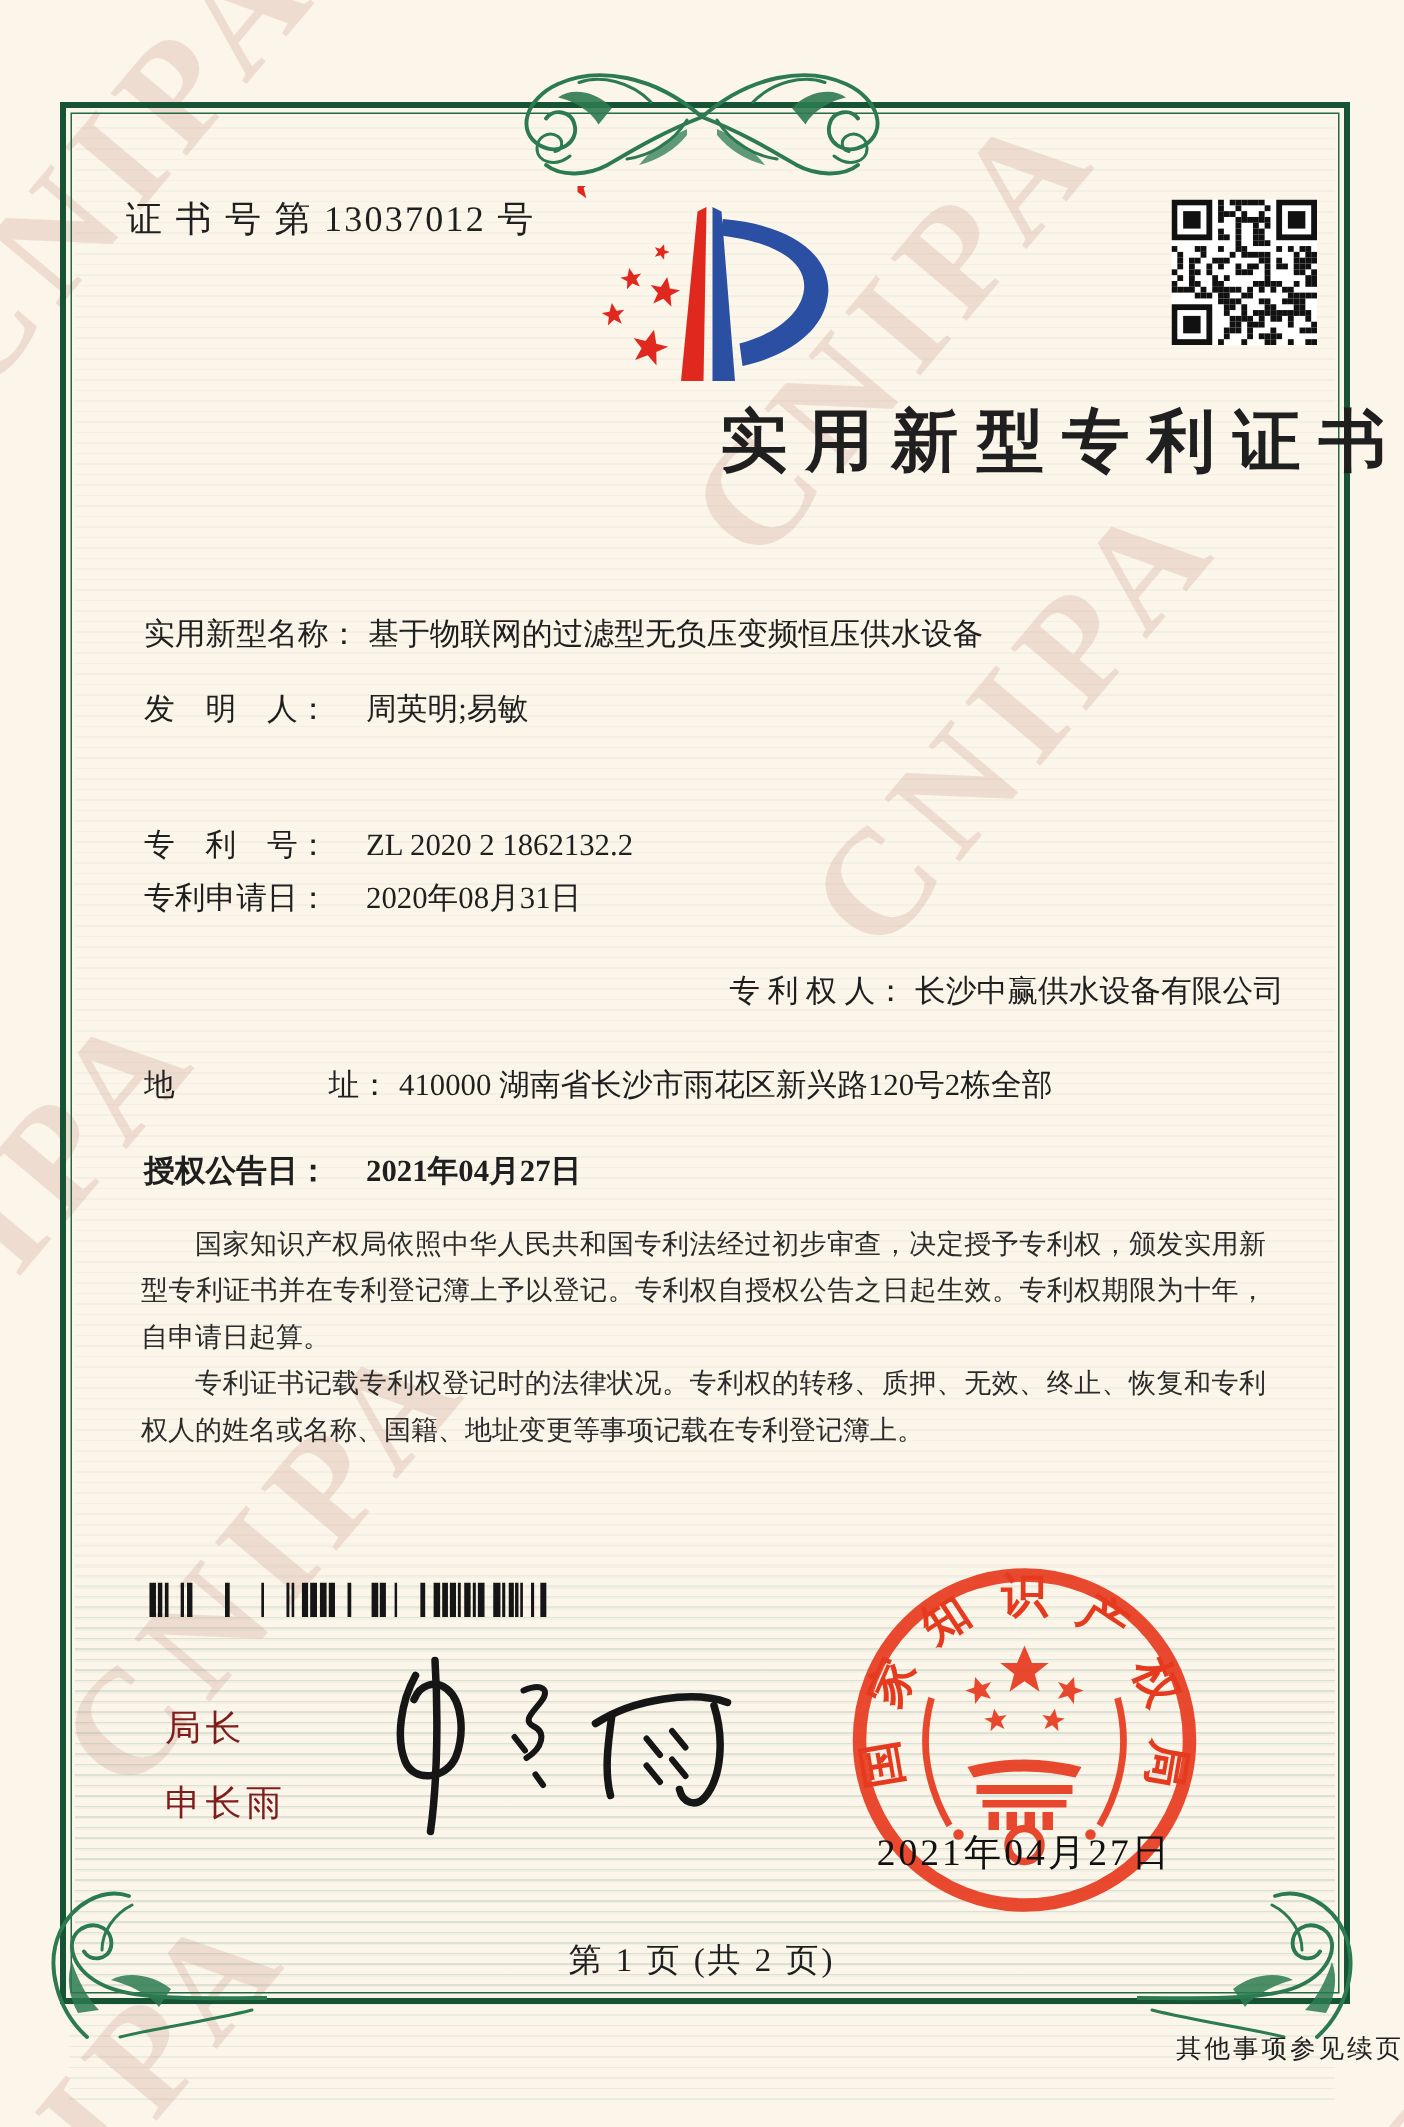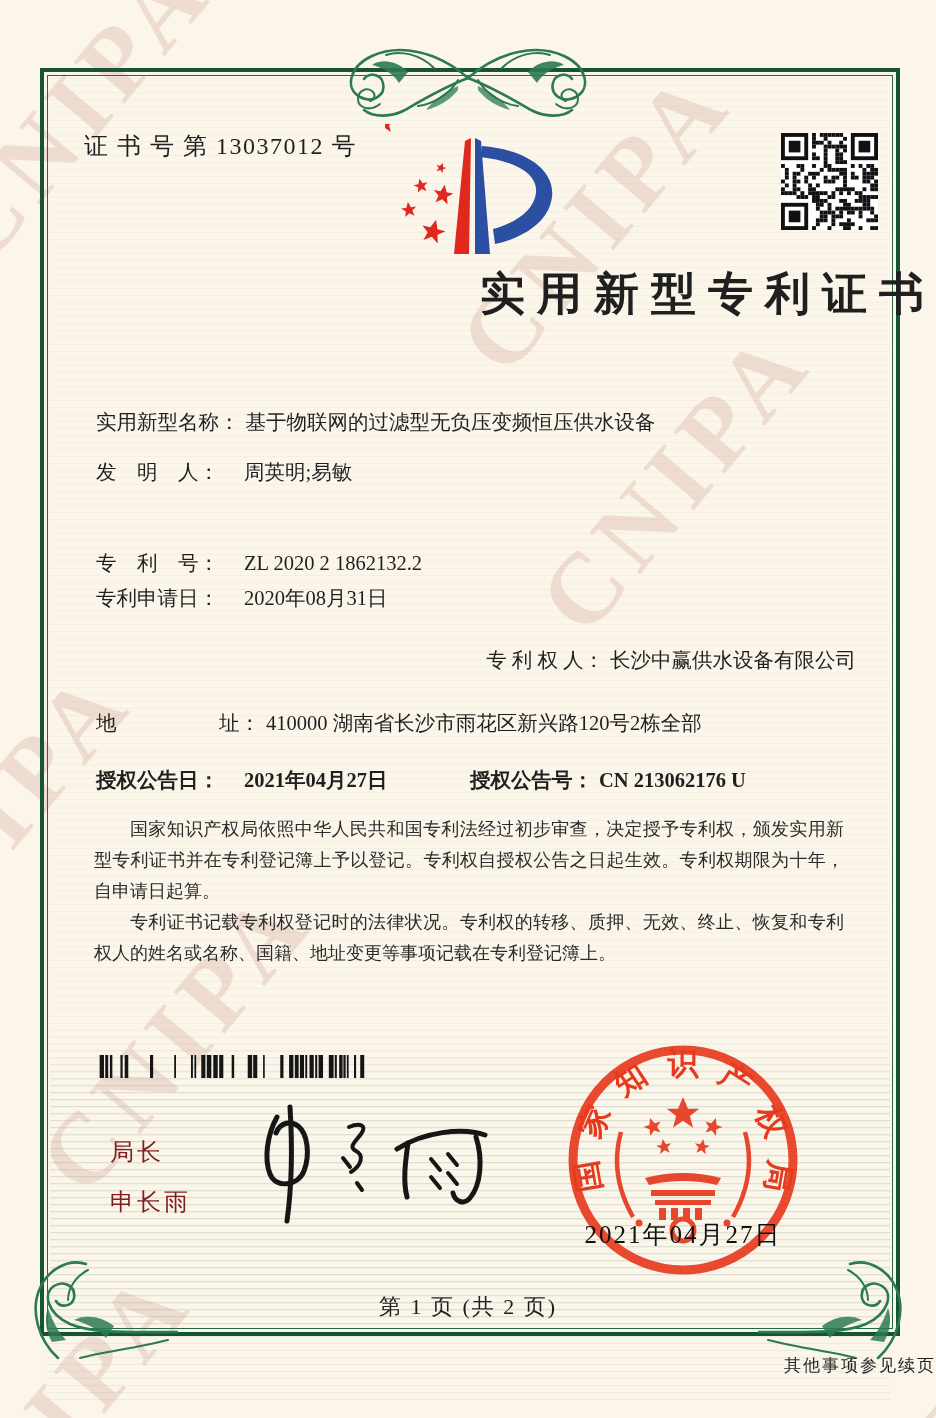--- a/index.html
+++ b/index.html
@@ -347,21 +347,20 @@
   <span class="lab">专利申请日：</span><span class="val">2020年08月31日</span>
 </div>
 <div class="abs frow" style="top:646px;text-align:right;">
   <span class="lab">专 利 权 人：</span><span class="val">长沙中赢供水设备有限公司</span>
 </div>
 <div class="abs frow" style="top:709px;">
   <span class="lab" style="min-width:0;">地　　　　　址：</span><span class="val">410000  湖南省长沙市雨花区新兴路120号2栋全部</span>
 </div>
 <div class="abs frow" style="top:766px;font-weight:bold;">
   <span><span class="lab">授权公告日：</span><span class="val">2021年04月27日</span></span>
-  <span class="grant-no"><span class="lab" style="min-width:0;">授权公告号：</span><span class="val">CN 213062176 U</span></span>
 </div>
 
 <div class="abs bodytxt">
   <p>国家知识产权局依照中华人民共和国专利法经过初步审查，决定授予专利权，颁发实用新型专利证书并在专利登记簿上予以登记。专利权自授权公告之日起生效。专利权期限为十年，自申请日起算。</p>
   <p>专利证书记载专利权登记时的法律状况。专利权的转移、质押、无效、终止、恢复和专利权人的姓名或名称、国籍、地址变更等事项记载在专利登记簿上。</p>
 </div>
 
 <div class="abs" style="left:94px;top:1055px;width:272px;height:23px;">
   <svg width="272" height="23" viewBox="0 0 272 23">
       <rect x="5.636843527917211" y="0" width="4.343490065468238" height="23" fill="#151515"></rect>

